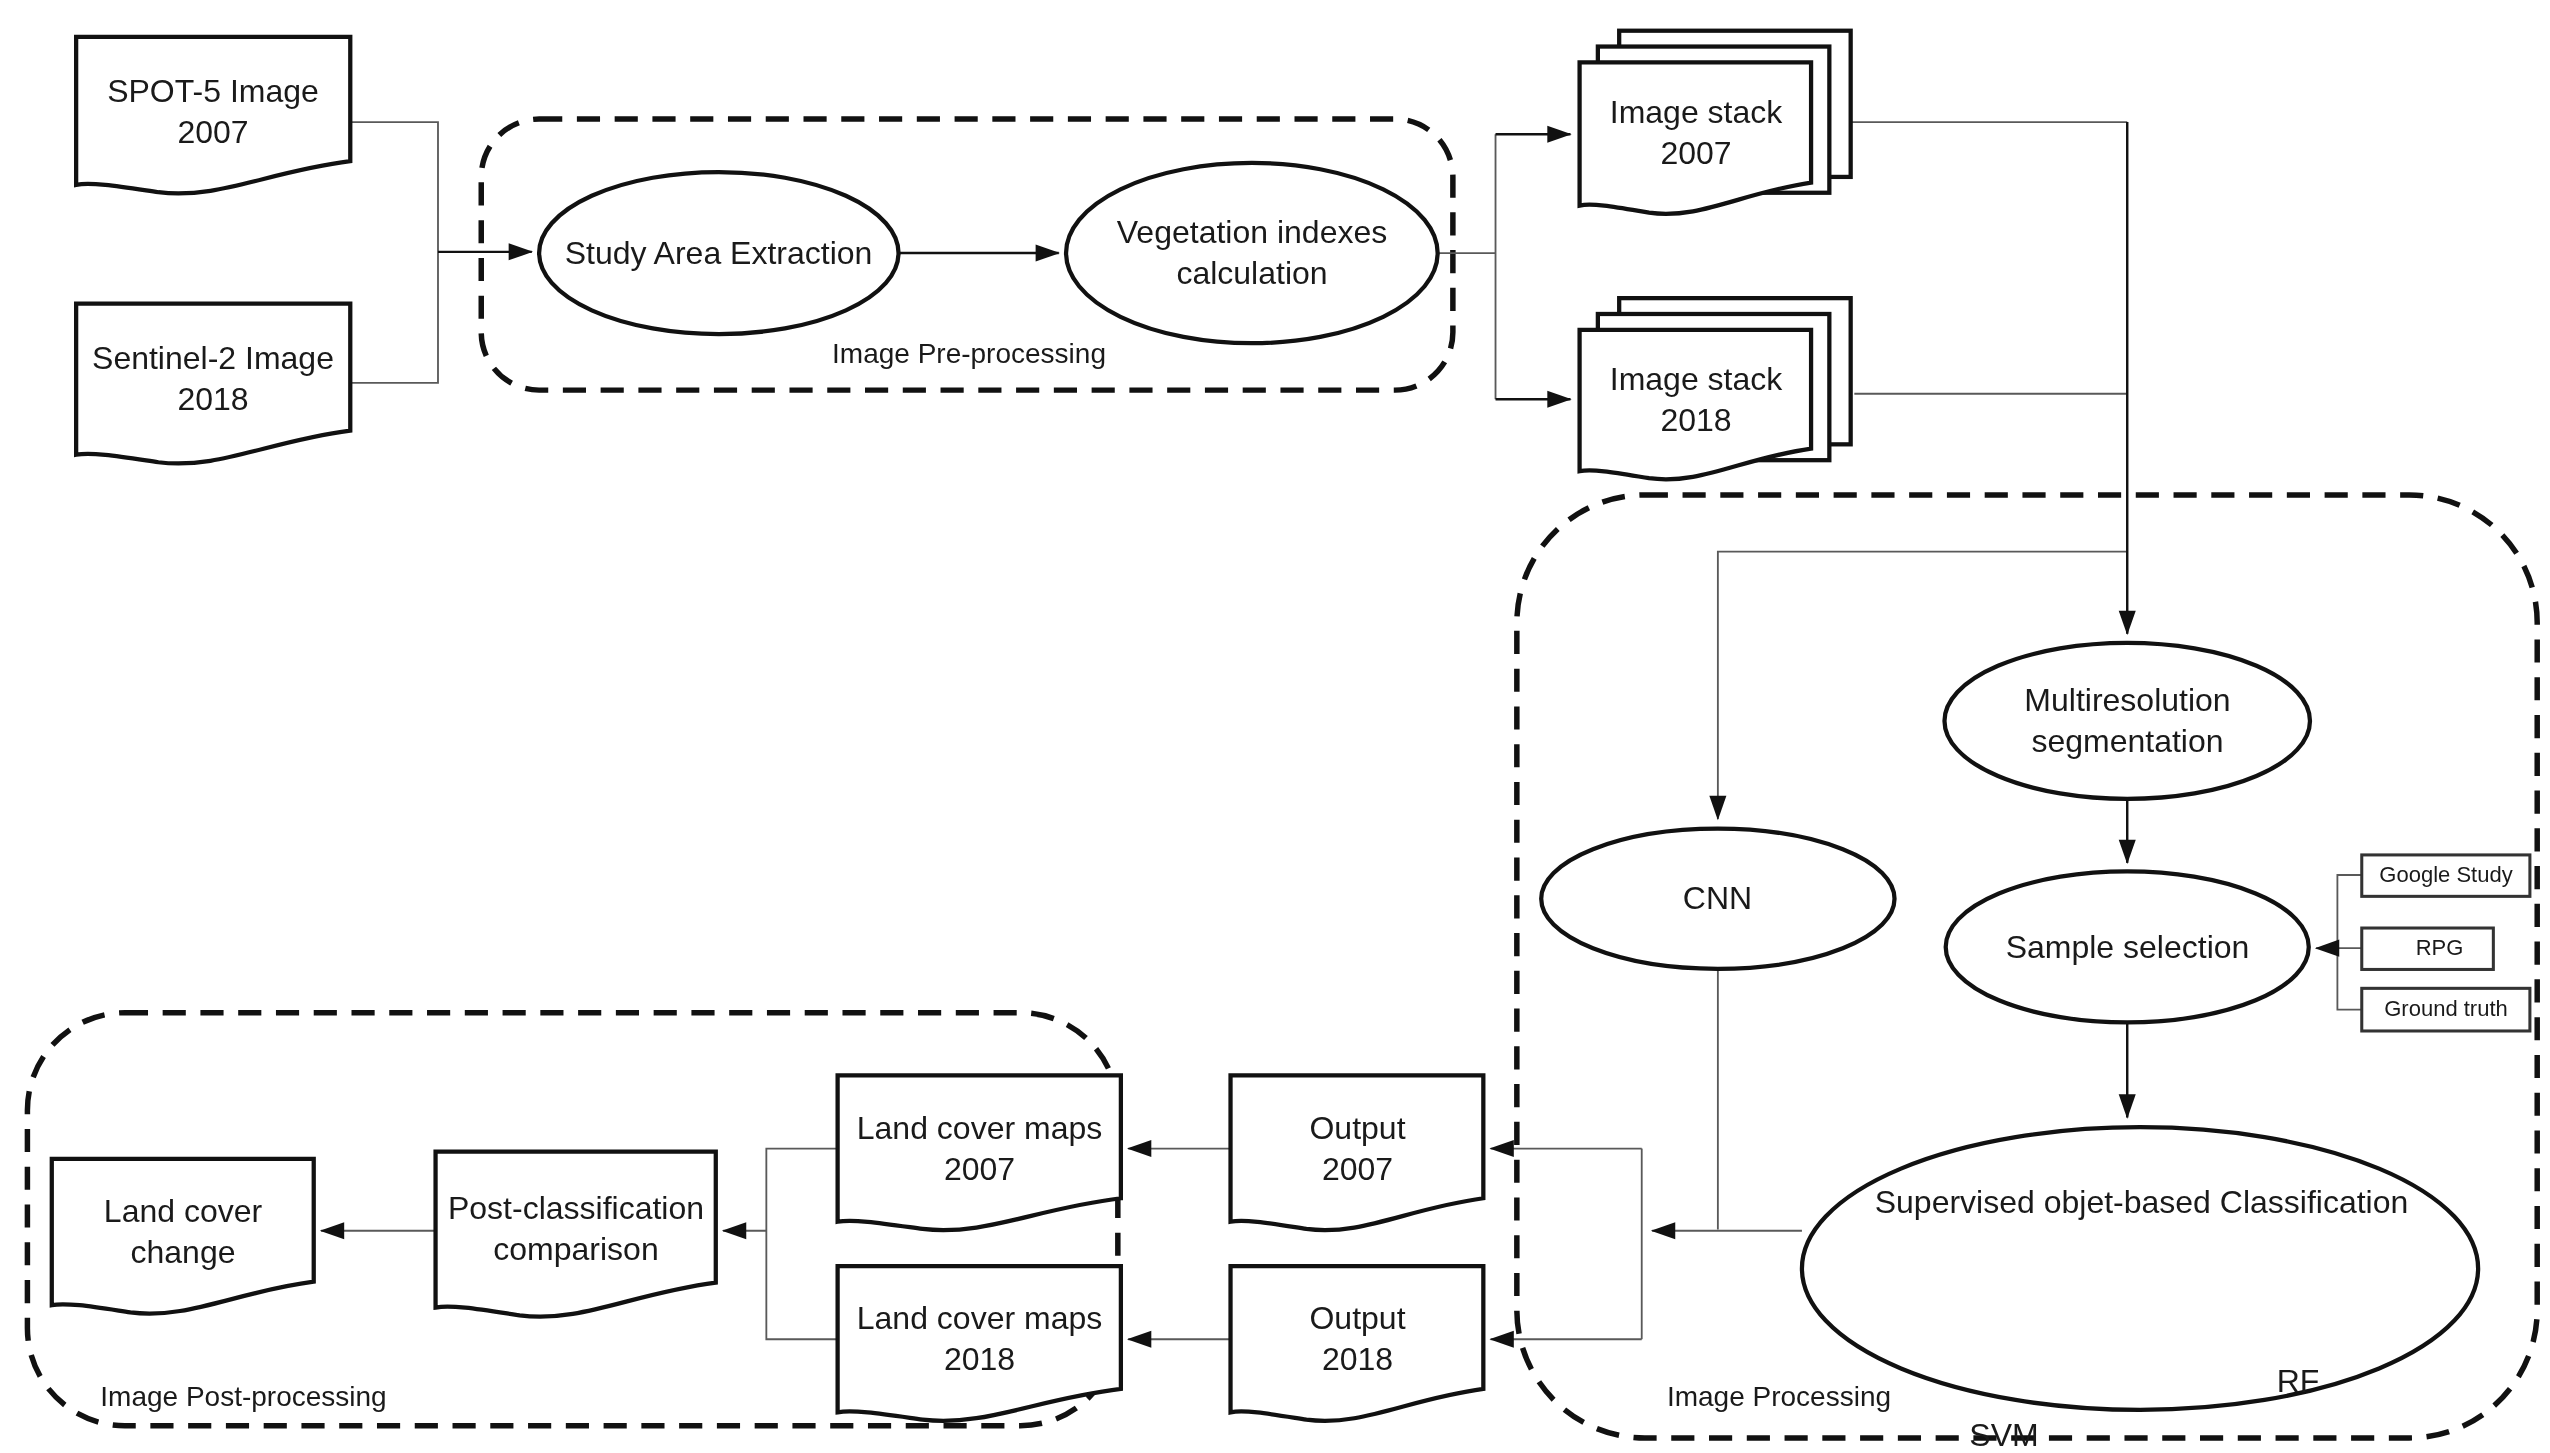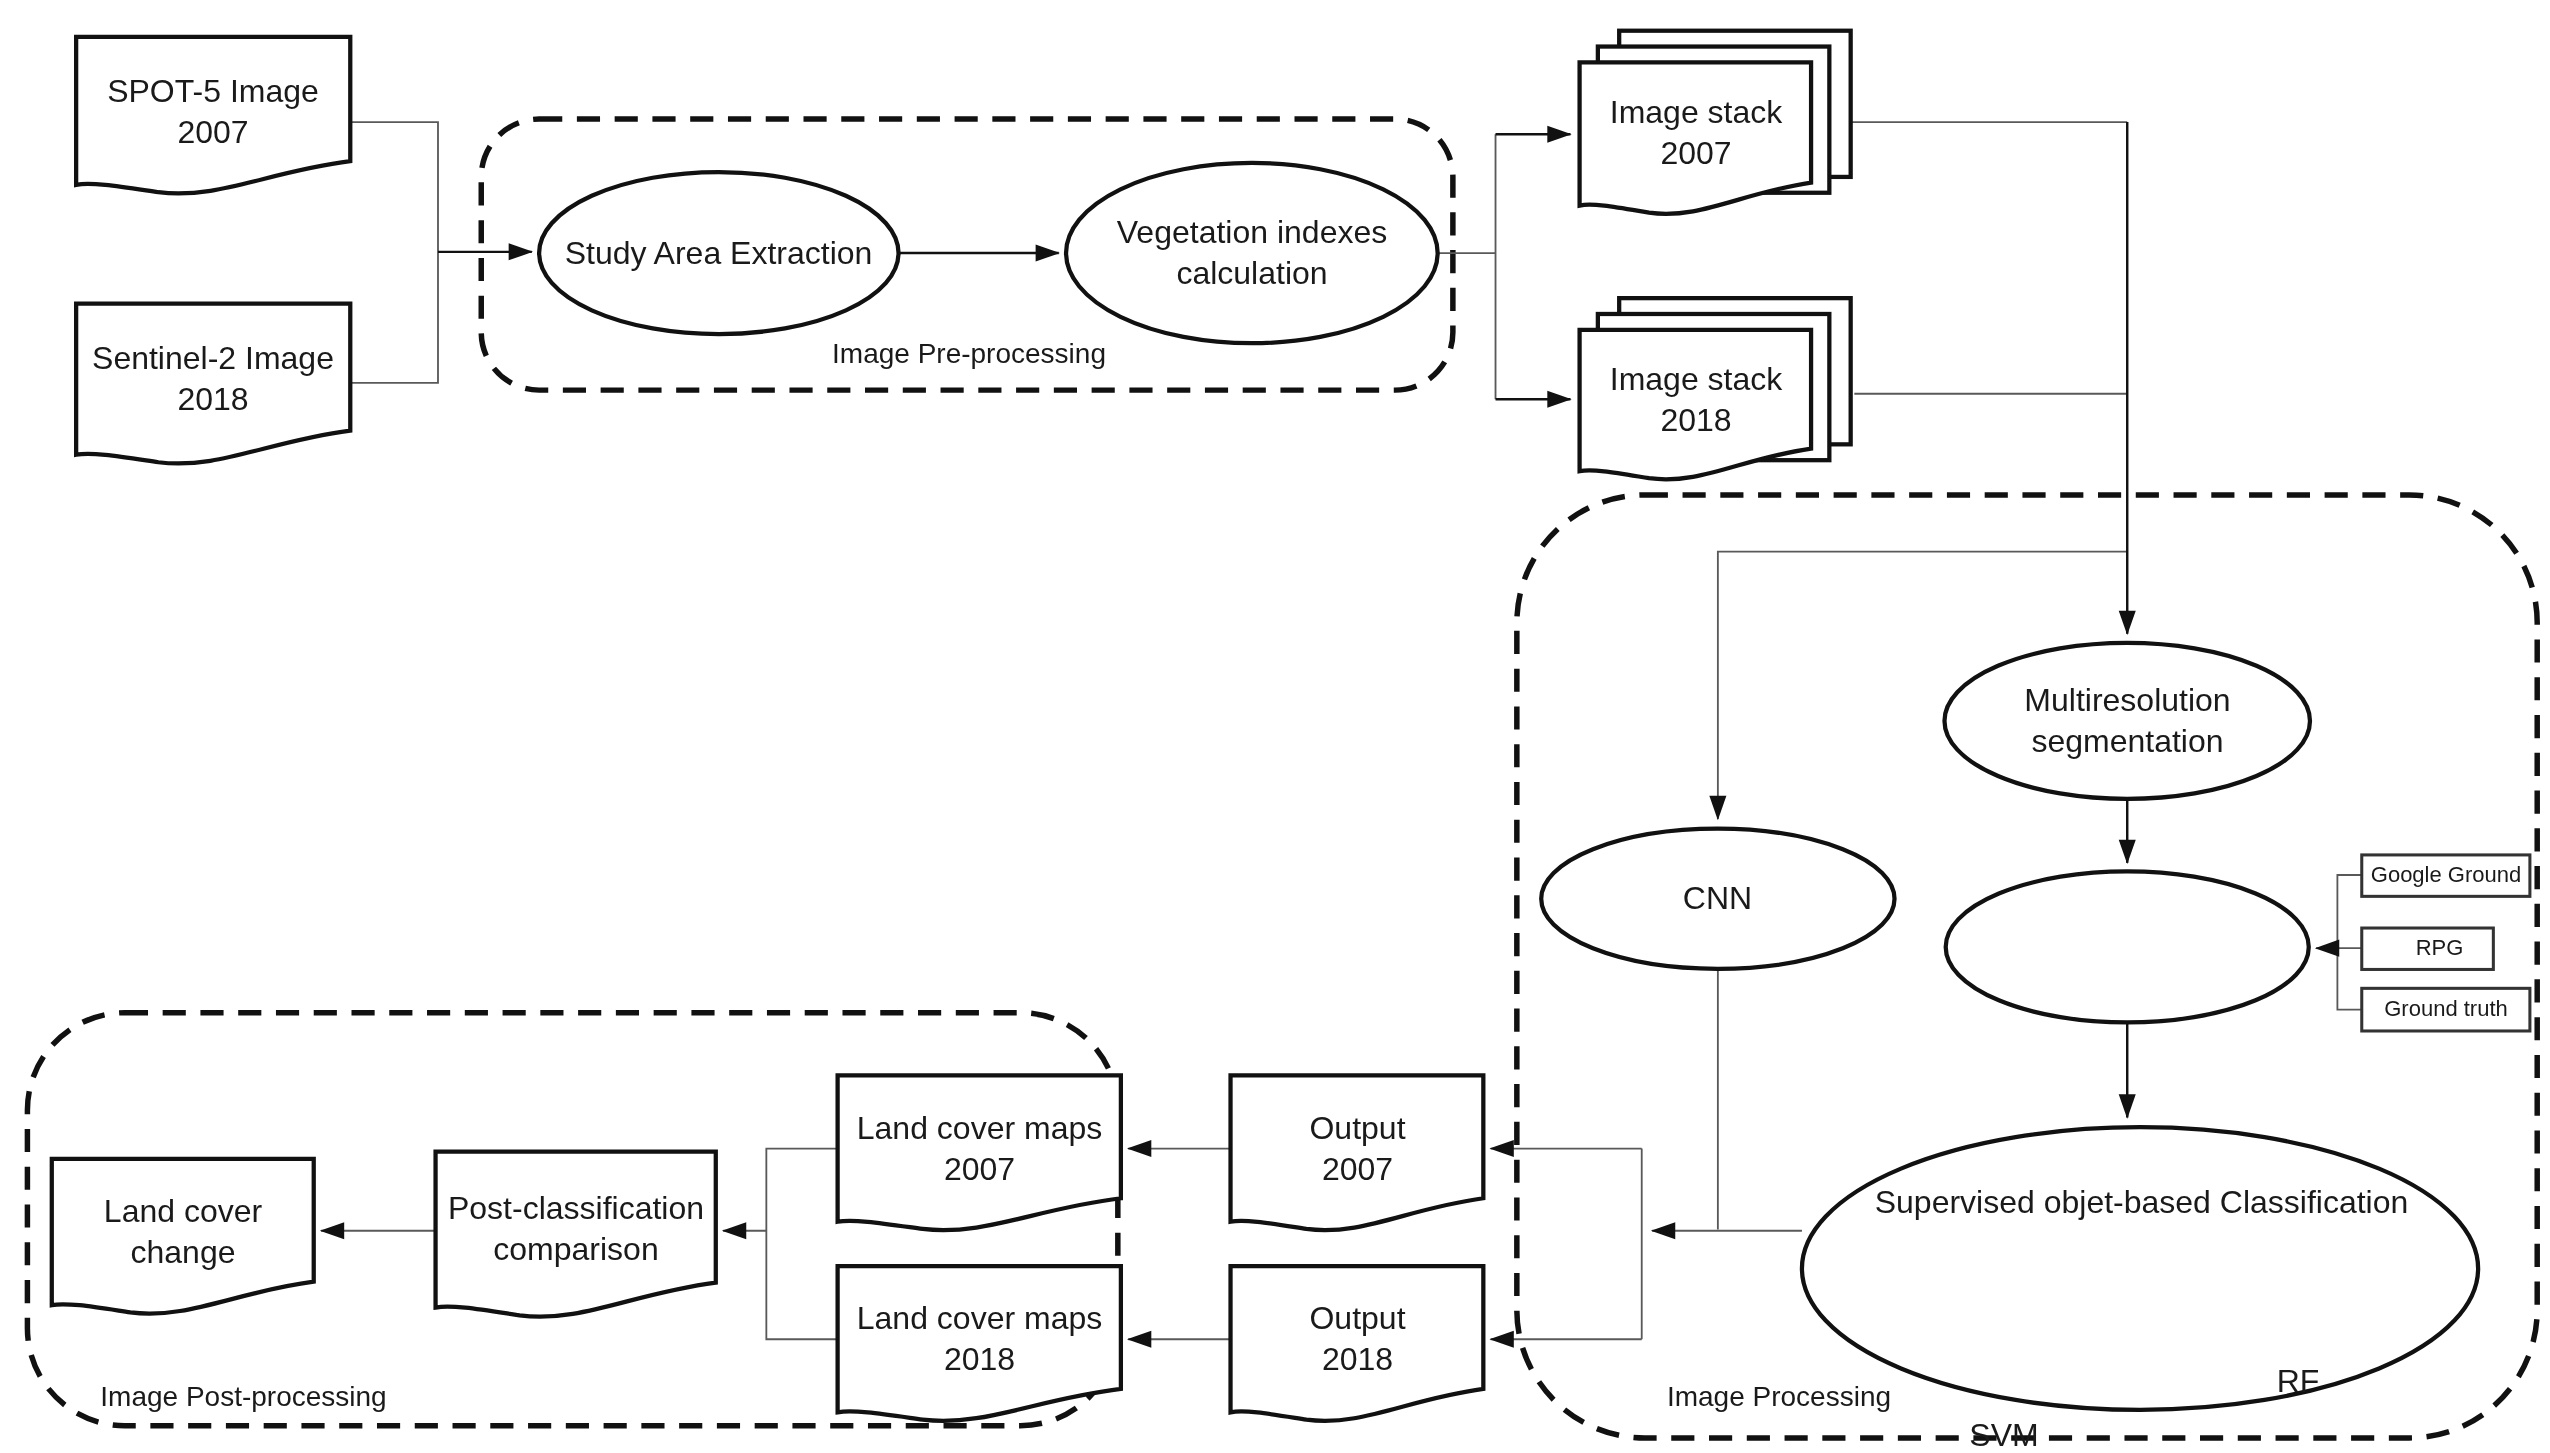--- a/index.html
+++ b/index.html
@@ -105,21 +105,22 @@
 <div class="lbl f-node" style="left:1069px;top:198px;width:366px;height:110px;">Vegetation indexes
 calculation</div>
 <div class="lbl f-cap" style="left:786px;top:334px;width:366px;height:39px;">Image Pre-processing</div>
 <div class="lbl f-node" style="left:1580px;top:70px;width:232px;height:125px;">Image stack
 2007</div>
 <div class="lbl f-node" style="left:1580px;top:339px;width:232px;height:122px;">Image stack
 2018</div>
 <div class="lbl f-node" style="left:1948px;top:663px;width:359px;height:116px;">Multiresolution
 segmentation</div>
 <div class="lbl f-node" style="left:1541px;top:856px;width:353px;height:85px;">CNN</div>
-<div class="lbl f-small" style="left:2362px;top:855px;width:168px;height:41px;">Google Ground</div>
+<div class="lbl f-node" style="left:1949px;top:893px;width:357px;height:108px;">Sample selection</div>
+<div class="lbl f-small" style="left:2362px;top:855px;width:168px;height:41px;">Google Study</div>
 <div class="lbl f-small" style="left:2362px;top:928px;width:155px;height:41px;">RPG</div>
 <div class="lbl f-small" style="left:2362px;top:988px;width:168px;height:43px;text-align:right;">Ground truth</div>
 <div class="lbl f-big" style="left:1834px;top:1179px;width:615px;height:46px;">Supervised objet-based Classification</div>
 <div class="lbl f-node" style="left:1943px;top:1414px;width:122px;height:43px;text-align:right;">SVM</div>
 <div class="lbl f-node" style="left:2237px;top:1360px;width:122px;height:43px;">RF</div>
 <div class="lbl f-cap" style="left:1596px;top:1378px;width:366px;height:37px;">Image Processing</div>
 <div class="lbl f-node" style="left:1231px;top:1086px;width:253px;height:125px;">Output
 2007</div>
 <div class="lbl f-node" style="left:1231px;top:1276px;width:253px;height:125px;">Output
 2018</div>

